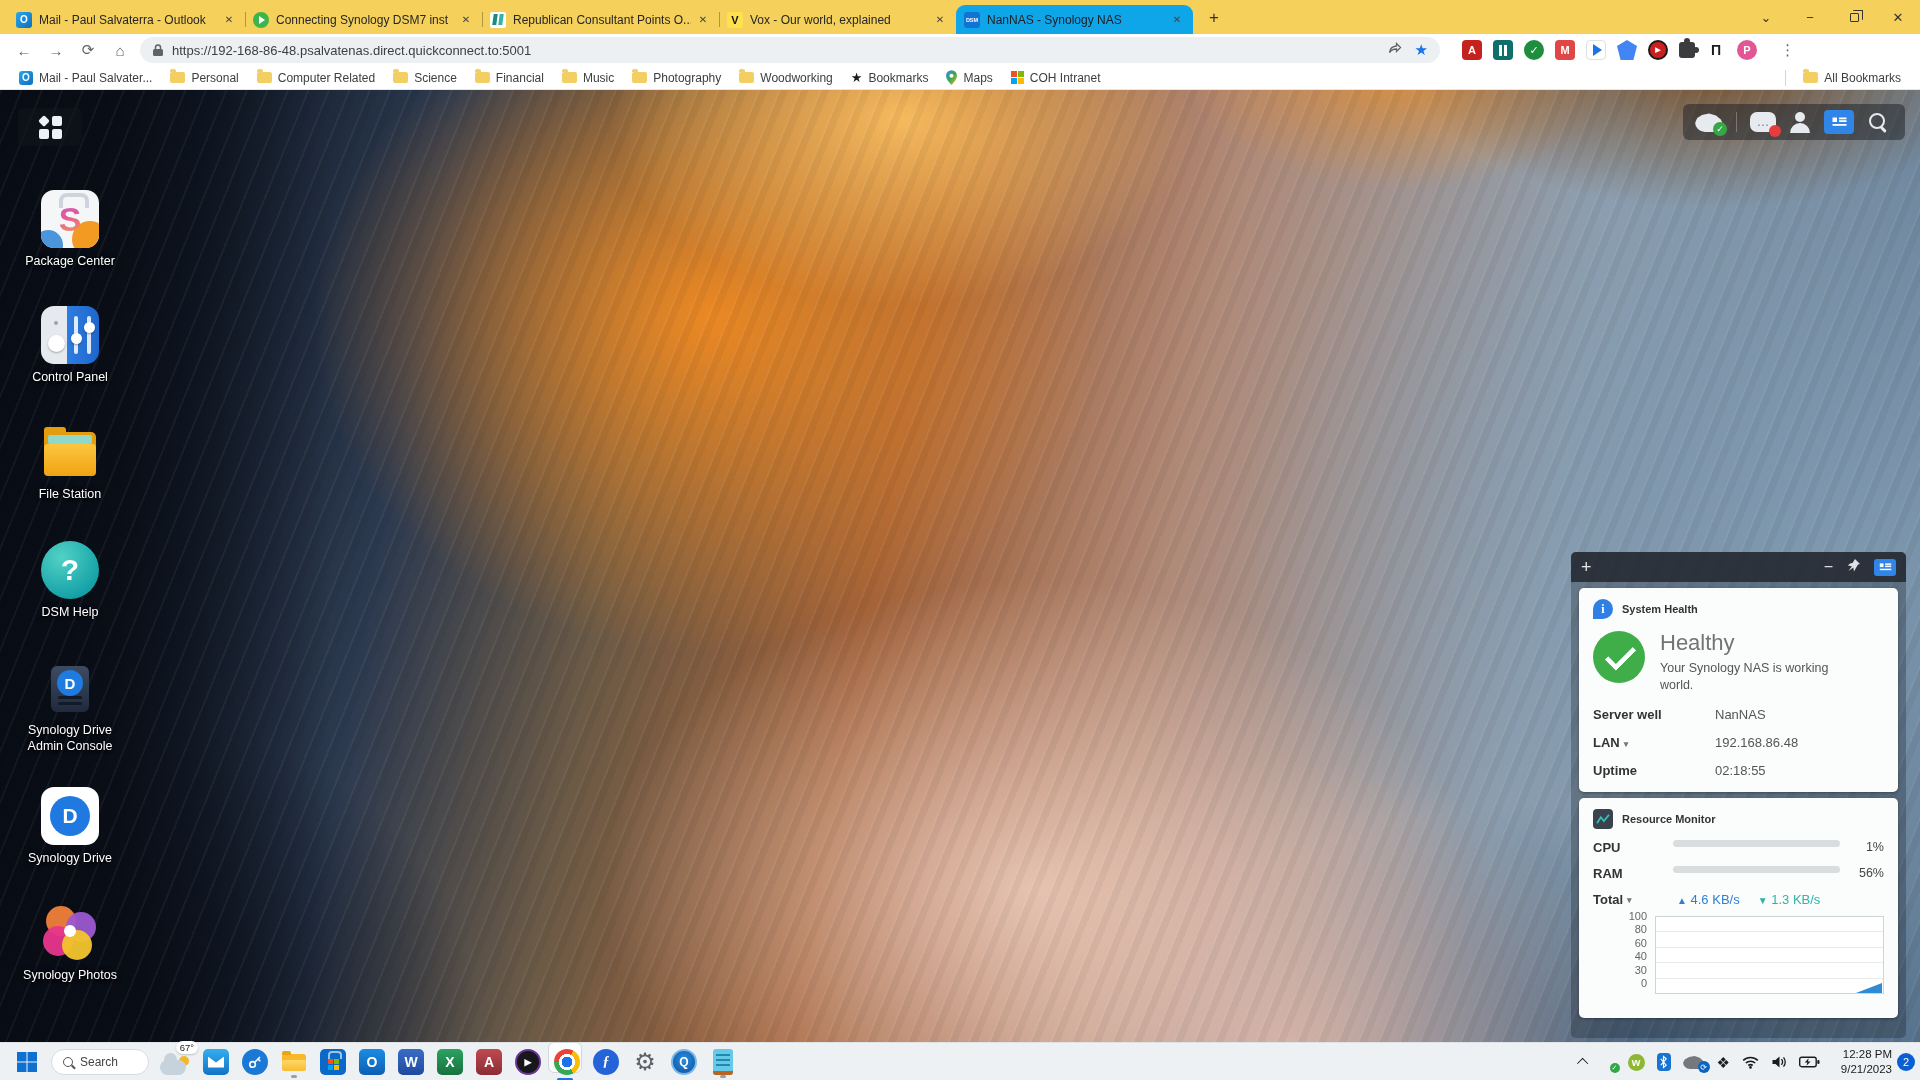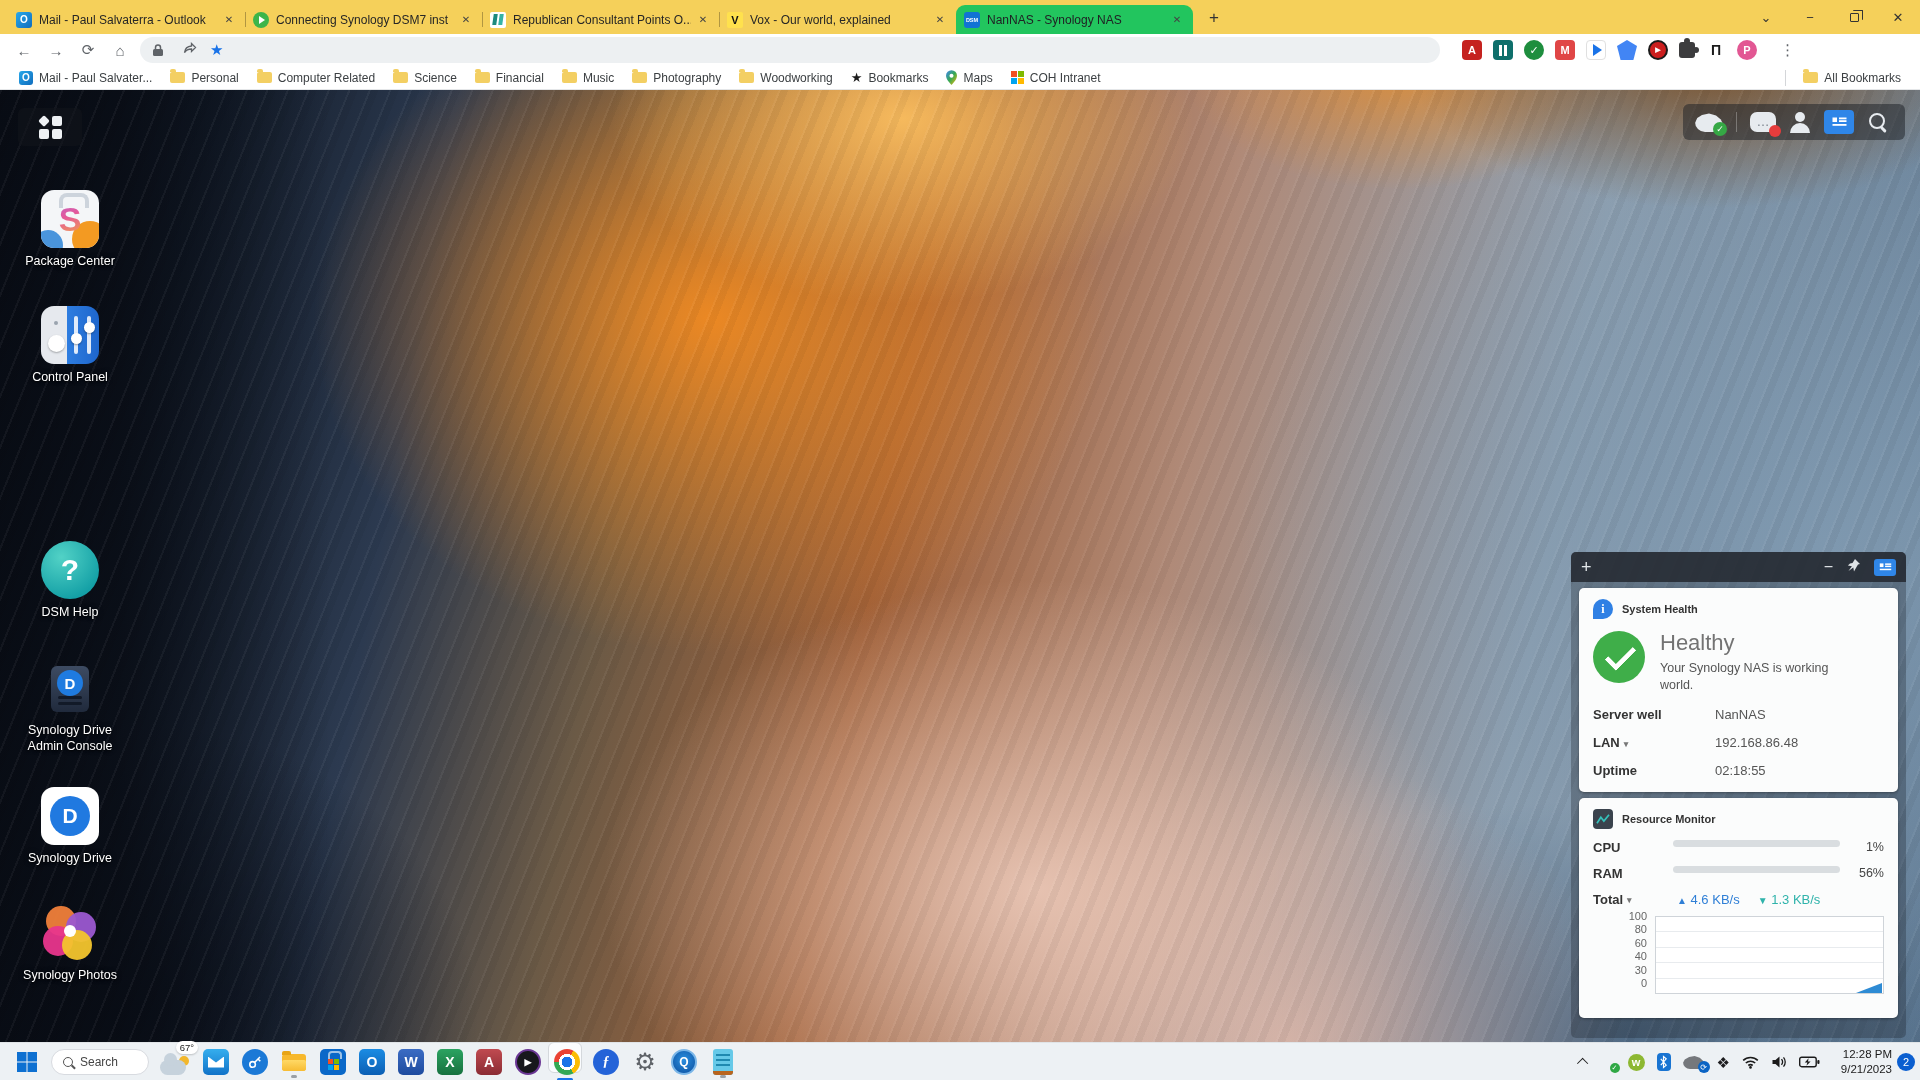--- a/index.html
+++ b/index.html
@@ -4,21 +4,21 @@
 <style>
   *{box-sizing:border-box;margin:0;padding:0}
   body{font-family:"Liberation Sans",sans-serif;background:#222}
   #screen{position:relative;width:1920px;height:1080px;overflow:hidden;background:#fff}
 
   
   .tabstrip{position:absolute;left:0;top:0;width:100%;height:34px;background:#f5d05a;display:flex;align-items:flex-end}
   .tabs{display:flex;align-items:flex-end;padding-left:8px}
   .tab{position:relative;width:237px;height:29px;display:flex;align-items:center;padding:0 8px;border-radius:9px 9px 0 0;font-size:12px;color:#262626;cursor:default}
   .tab:not(.active):not(:first-child)::before{content:"";position:absolute;left:0;top:7px;width:1px;height:15px;background:rgba(0,0,0,.28)}
-  .tab.active{background:#22c55e;color:#202124;z-index:2}
+  .tab.active{background:#0ea5e9;color:#202124;z-index:2}
   .tab-title{flex:1;white-space:nowrap;overflow:hidden;margin-right:4px}
   .tab-close{flex:none;width:16px;height:16px;border-radius:50%;display:flex;align-items:center;justify-content:center;font-size:10px;color:#444}
   .newtab-btn{width:26px;height:26px;margin:0 0 3px 8px;border-radius:50%;display:flex;align-items:center;justify-content:center;font-size:17px;color:#333}
   .fav{width:16px;height:16px;margin-right:7px;flex:none;display:flex;align-items:center;justify-content:center}
   .fav-outlook{background:linear-gradient(135deg,#28a8ea,#0f6cbd);border-radius:3px;color:#fff;font-size:10px;font-weight:bold}
   .fav-green{background:#3cb54a;border-radius:50%;position:relative}
   .fav-green::after{content:"";position:absolute;left:6px;top:4px;border-left:6px solid #fff;border-top:4px solid transparent;border-bottom:4px solid transparent}
   .fav-bars{background:#fff;border-radius:2px;display:flex;gap:2px;align-items:center;justify-content:center}
   .fav-bars i{width:4px;height:11px;background:#1d8a7e;transform:skewX(-8deg)}
   .fav-bars i:last-child{background:#35b3a5}
@@ -289,20 +289,21 @@
     <div class="nav-btn">→</div>
     <div class="nav-btn">⟳</div>
     <div class="nav-btn">⌂</div>
     <div class="omnibox">
       <span class="lock-icon">
         <svg width="12" height="14" viewBox="0 0 12 14">
             <rect x="1" y="6" width="10" height="7" rx="1.5" fill="#5f6368"></rect>
             <path d="M3.5 6V4.5a2.5 2.5 0 0 1 5 0V6" stroke="#5f6368" stroke-width="1.5" fill="none"></path>
           </svg>
       </span>
+      <span class="url-text">https://192-168-86-48.psalvatenas.direct.quickconnect.to:5001</span>
       <span class="omni-actions">
         <span>
           <svg width="16" height="16" viewBox="0 0 16 16">
               <path d="M9.5 3.5l4 4-4 4V9C5.5 9 3.8 10.6 2.5 12.6 2.9 8.9 5.5 6.3 9.5 6z" fill="none" stroke="#5f6368" stroke-width="1.3"></path>
             </svg>
         </span>
         <span class="star-blue">★</span>
       </span>
     </div>
     <div class="ext-row">
@@ -418,20 +419,29 @@
         <span class="dot"></span>
           <span class="knob"></span>
         <span class="sl s1"></span>
           <span class="sl s2"></span>
         <span class="sk k1"></span>
           <span class="sk k2"></span>
       </div>
       <div class="dicon-label">Control Panel</div>
     </div>
 
+    <div class="dicon" style="top:333px">
+      <div class="art fstation">
+        <span class="tab"></span>
+          <span class="back"></span>
+          <span class="paper"></span>
+          <span class="front"></span>
+      </div>
+      <div class="dicon-label">File Station</div>
+    </div>
 
     <div class="dicon" style="top:451px">
       <div class="art help">
           <span>?</span>
         </div>
       <div class="dicon-label">DSM Help</div>
     </div>
 
     <div class="dicon" style="top:569px">
       <div class="art sdac">

